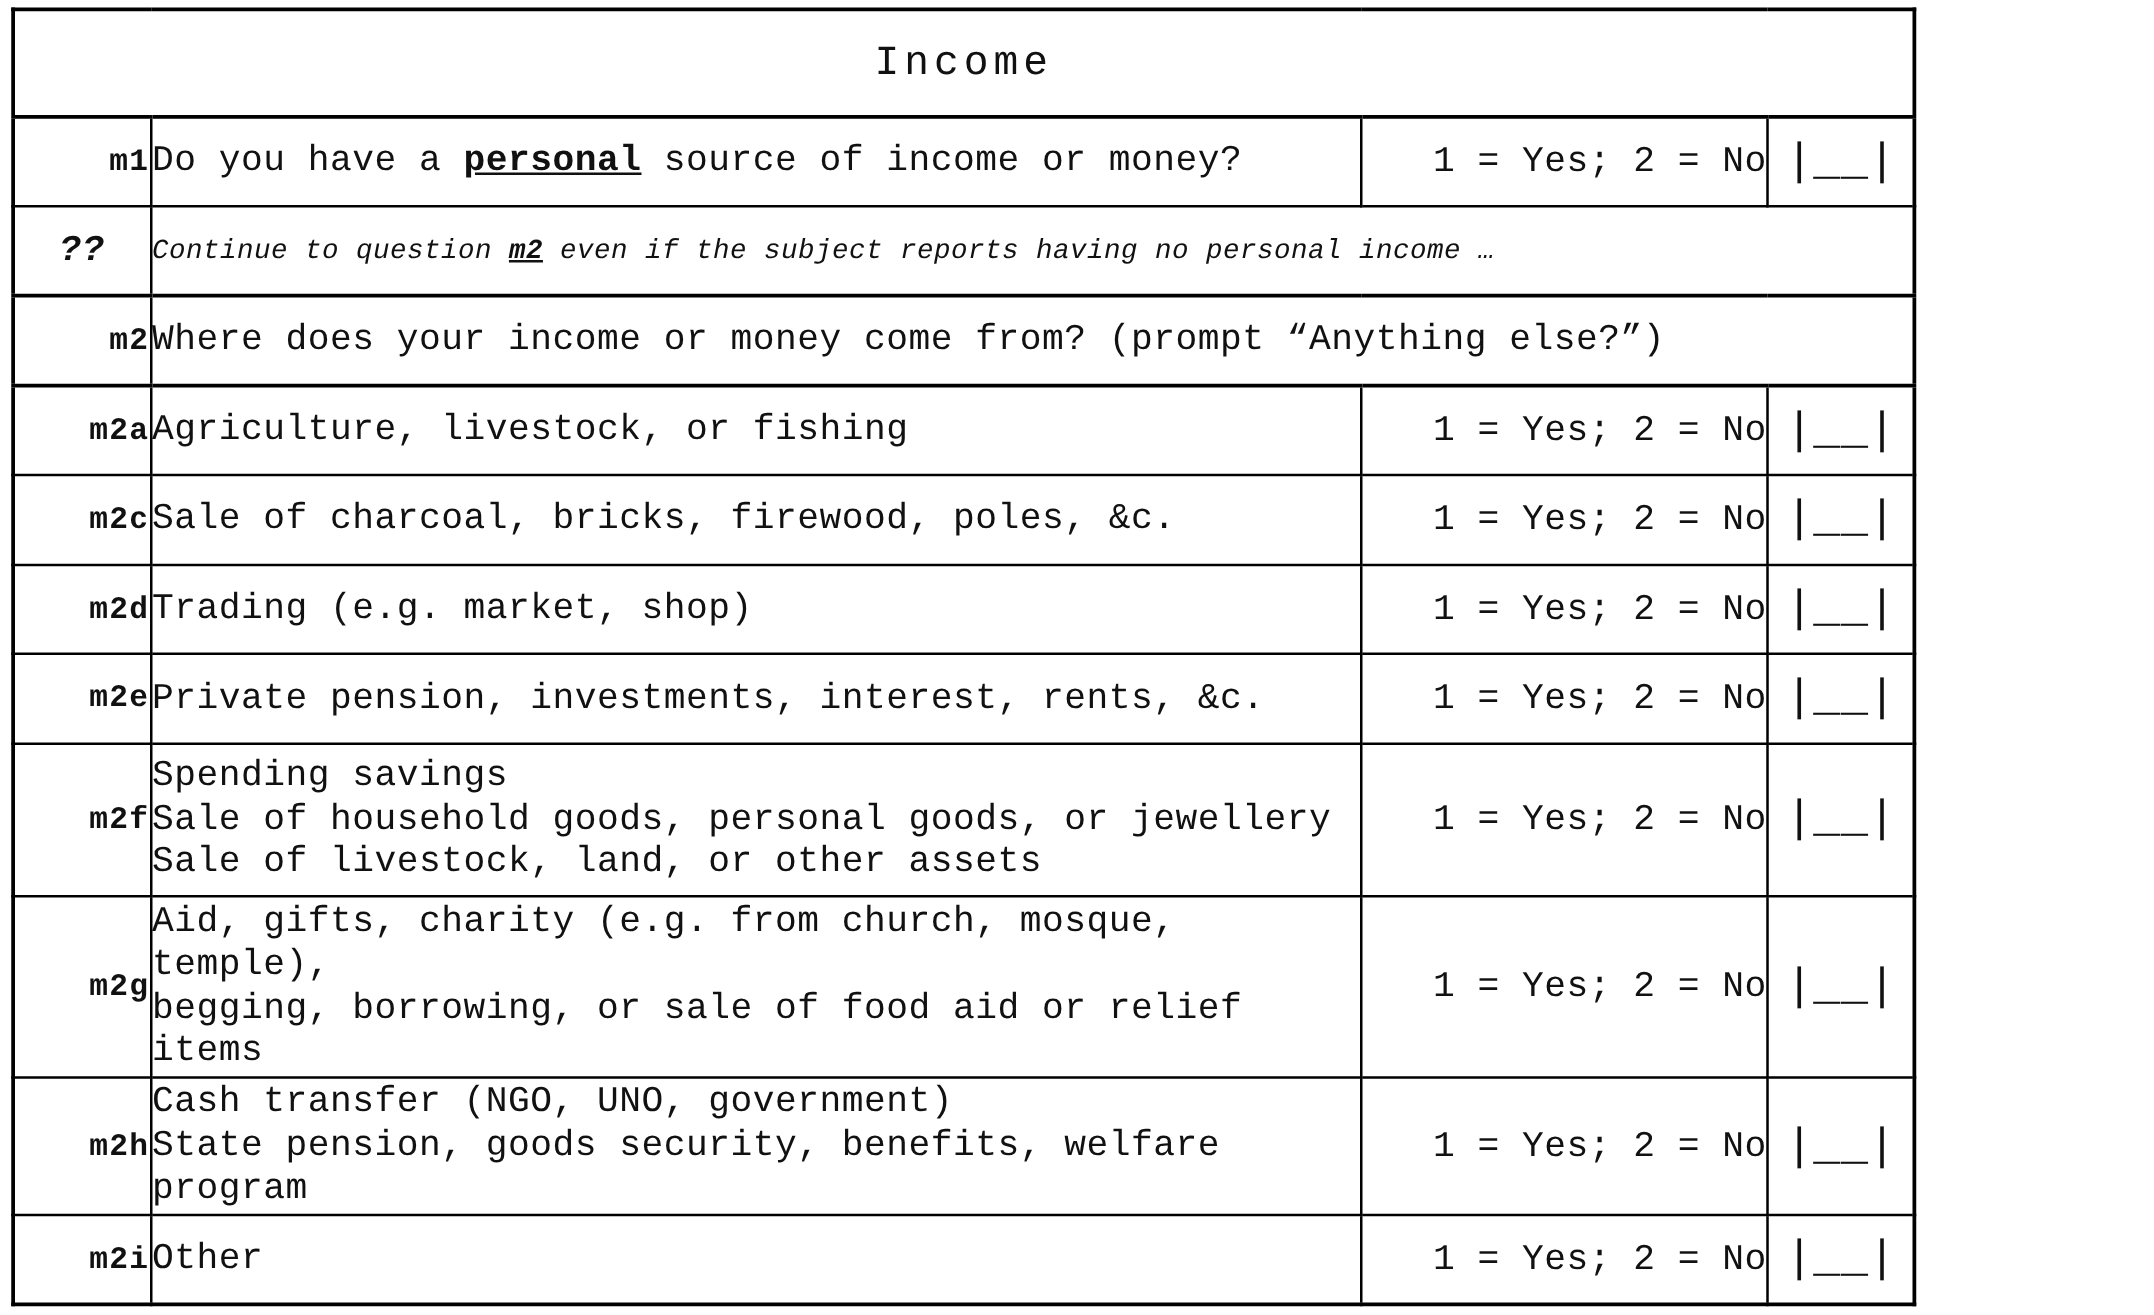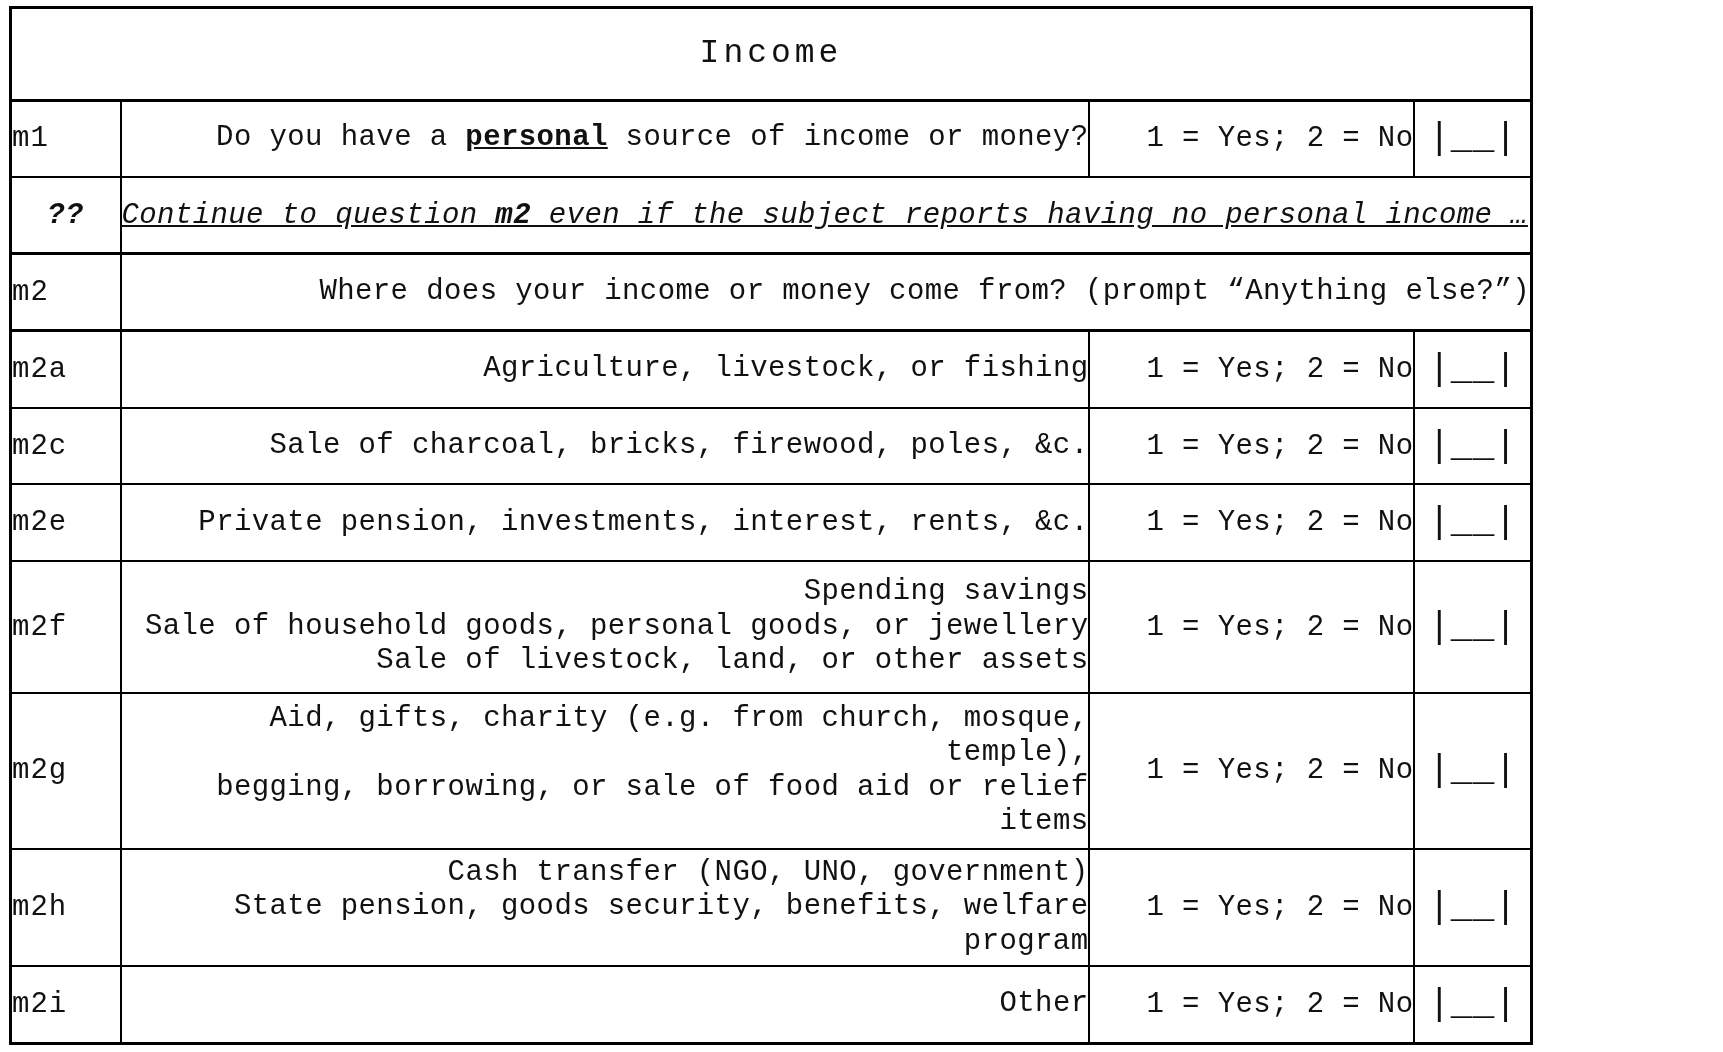--- a/index.html
+++ b/index.html
@@ -51,34 +51,34 @@
   .section-title {
     text-align: center;
     font-size: 33px;
     letter-spacing: 4px;
     color: #111111;
     font-weight: 400;
   }
 
   
   .code-cell {
-    text-align: left;
-    font-size: 29px;
+    text-align: right;
+    font-size: 25px;
     color: #111111;
     letter-spacing: 1px;
     padding: 4px 2px;
+    font-weight: bold;
   }
   .text-cell {
     font-size: 29px;
     color: #111111;
     letter-spacing: 0.4px;
     padding: 9px 0 9px 14px;
     line-height: 1.19;
     white-space: pre-line;
-    text-align: right;
   }
   .codes-cell {
     font-size: 29px;
     color: #111111;
     letter-spacing: 0.4px;
     padding: 6px 0 6px 12px;
     white-space: nowrap;
     text-align: right;
   }
   .box-cell {
@@ -99,27 +99,26 @@
   .note-code-cell {
     background: #c0c0c0;
     text-align: center;
     font-size: 29px;
     font-weight: 700;
     font-style: italic;
     color: #111111;
     letter-spacing: 1px;
   }
   .note-text-cell {
-    font-size: 29px;
+    font-size: 22px;
     font-style: italic;
     color: #111111;
     letter-spacing: 0.4px;
     padding: 6px 0 6px 14px;
     white-space: nowrap;
-    text-decoration: underline;
   }
   .note-text-cell .emph {
     font-weight: 700;
     font-style: italic;
     text-decoration: underline;
   }
 
   
   .kw-bold-underline {
     font-weight: 700;
@@ -171,20 +170,26 @@
       </tr>
 
 
       <tr class="r-1line">
         <td class="code-cell">m2c</td>
         <td class="text-cell">Sale of charcoal, bricks, firewood, poles, &amp;c.</td>
         <td class="codes-cell">1 = Yes; 2 = No</td>
         <td class="box-cell">|__|</td>
       </tr>
 
+      <tr class="r-1line">
+        <td class="code-cell">m2d</td>
+        <td class="text-cell">Trading (e.g. market, shop)</td>
+        <td class="codes-cell">1 = Yes; 2 = No</td>
+        <td class="box-cell">|__|</td>
+      </tr>
 
       <tr class="r-1line">
         <td class="code-cell">m2e</td>
         <td class="text-cell">Private pension, investments, interest, rents, &amp;c.</td>
         <td class="codes-cell">1 = Yes; 2 = No</td>
         <td class="box-cell">|__|</td>
       </tr>
 
       <tr class="r-3line">
         <td class="code-cell">m2f</td>

